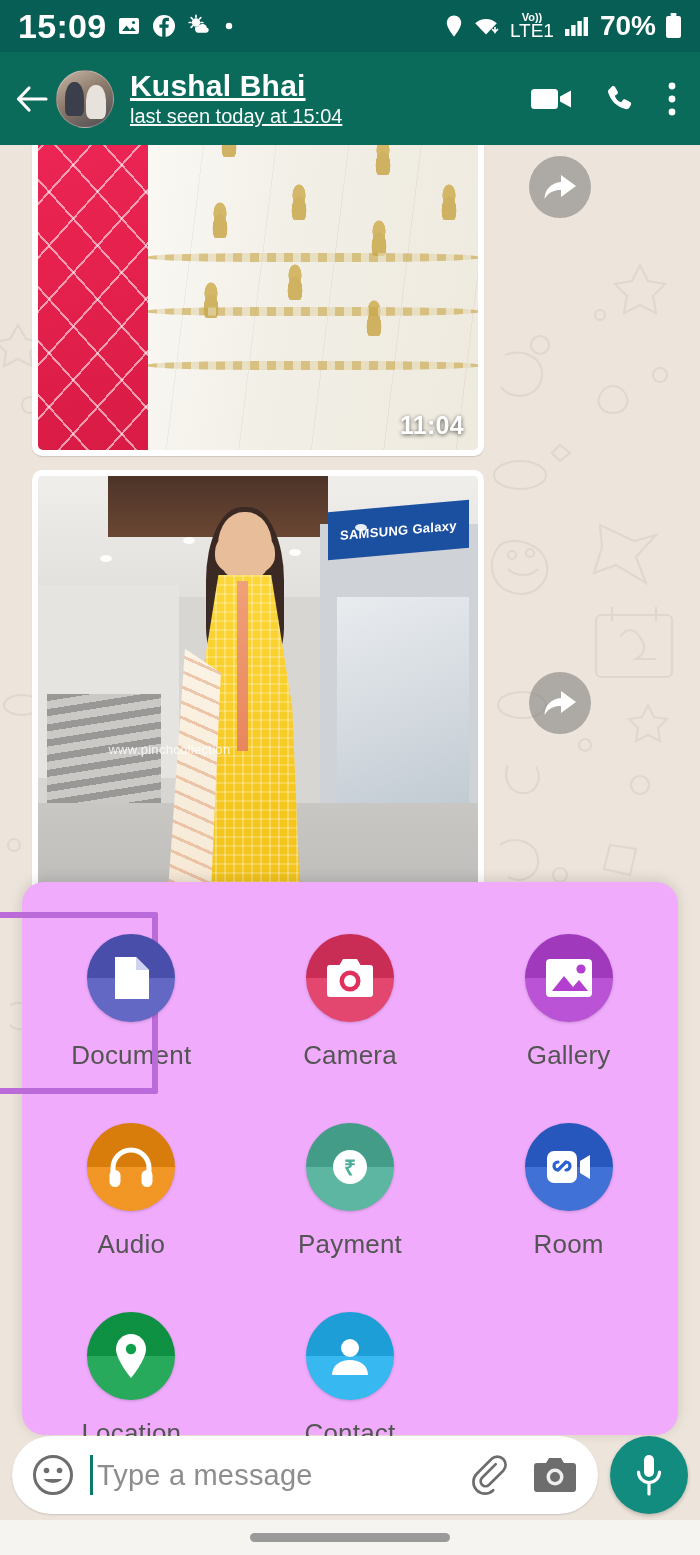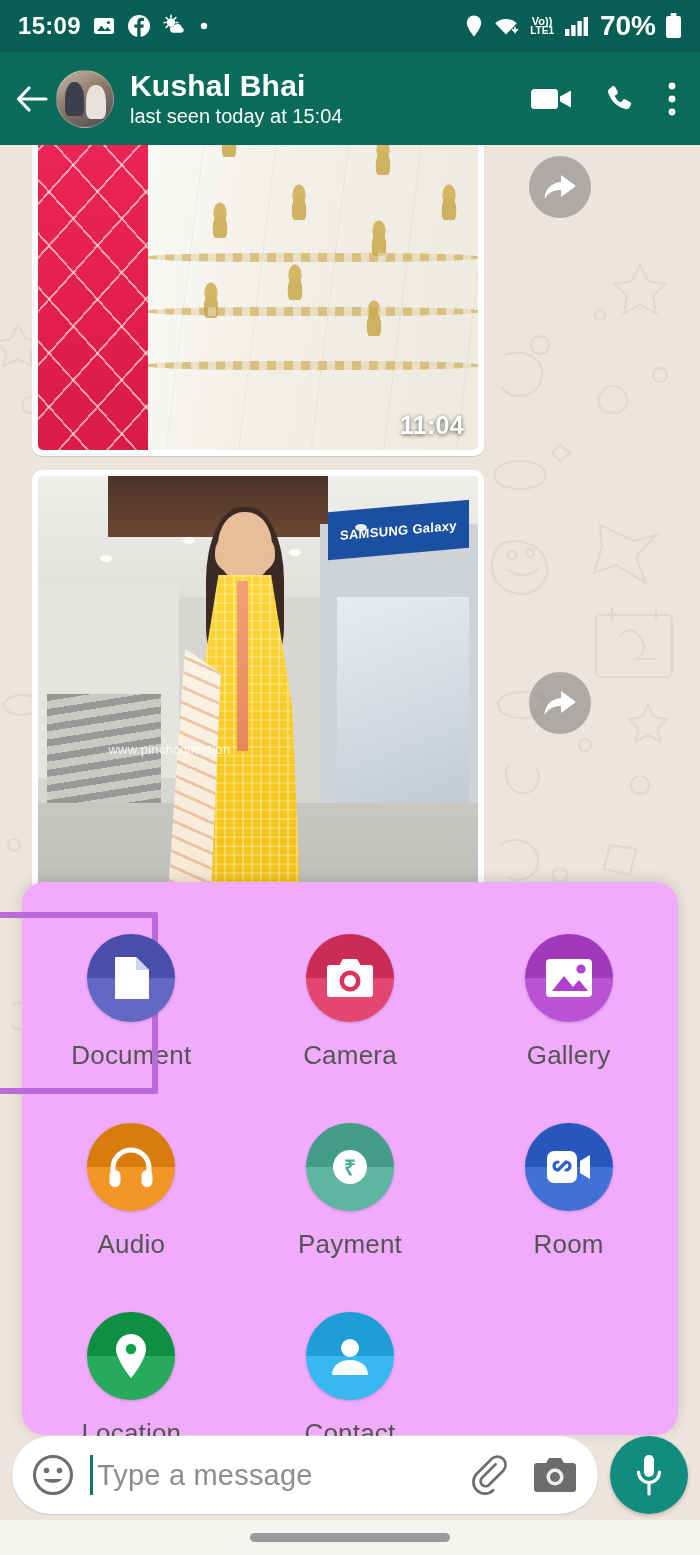--- a/index.html
+++ b/index.html
@@ -11,26 +11,26 @@
     position:relative;
   }
   .phone { position:relative; width:700px; height:1555px; overflow:hidden; background:#EFE9E1; }
 
   
   .statusbar {
     height:52px; background:#075E54; display:flex; align-items:center;
     padding:0 18px; color:#fff; position:relative; z-index:40;
   }
   .sb-left { display:flex; align-items:center; gap:11px; }
-  .sb-time { font-size:24px; font-weight:600; letter-spacing:.3px;text-align:right; }
+  .sb-time { font-size:34px; font-weight:600; letter-spacing:.3px;text-align:right; }
   .sb-right { margin-left:auto; display:flex; align-items:center; gap:9px; }
   .sb-batt { font-size:28px; font-weight:600; }
   .volte { display:flex; flex-direction:column; align-items:center; line-height:.95; }
   .volte i { font-style:normal; font-size:11px; font-weight:700; }
-  .volte b { font-size:10px; font-weight:700; }
+  .volte b { font-size:19px; font-weight:400; }
   .ic { display:inline-flex; align-items:center; justify-content:center; }
 
   
   .chatheader {
     height:93px; background:#0A6B5B; display:flex; align-items:center;
     padding:0 16px 0 8px; color:#fff; position:relative; z-index:39;
   }
   .back-btn { width:46px; height:46px; display:flex; align-items:center; justify-content:center; cursor:pointer; }
   .avatar {
     width:58px; height:58px; border-radius:50%; margin-left:2px; overflow:hidden;
@@ -38,21 +38,21 @@
     position:relative; flex:0 0 auto; border:1px solid rgba(255,255,255,.25);
   }
   .avatar::before{
     content:""; position:absolute; left:14%; top:20%; width:34%; height:62%;
     border-radius:46% 46% 20% 20%; background:#3a3f4b;
   }
   .avatar::after{
     content:""; position:absolute; right:12%; top:26%; width:36%; height:60%;
     border-radius:46% 46% 22% 22%; background:#e8e2dc;
   }
-  .hdr-text { margin-left:16px; display:flex; flex-direction:column; justify-content:center; }
+  .hdr-text { margin-left:16px; display:flex; flex-direction:column; justify-content:center;text-decoration:underline; }
   .hdr-name { font-size:30px; font-weight:700; line-height:1.12; letter-spacing:.2px; }
   .hdr-sub { font-size:20px; font-weight:400; line-height:1.2; margin-top:2px; opacity:.97; }
   .hdr-actions { margin-left:auto; display:flex; align-items:center; gap:30px; padding-right:6px; }
   .hdr-actions .ic { cursor:pointer; }
 
   
   .chatbody {
     position:absolute; left:0; right:0; top:145px; bottom:0;
     background:#EDE4DB; overflow:hidden;
   }

